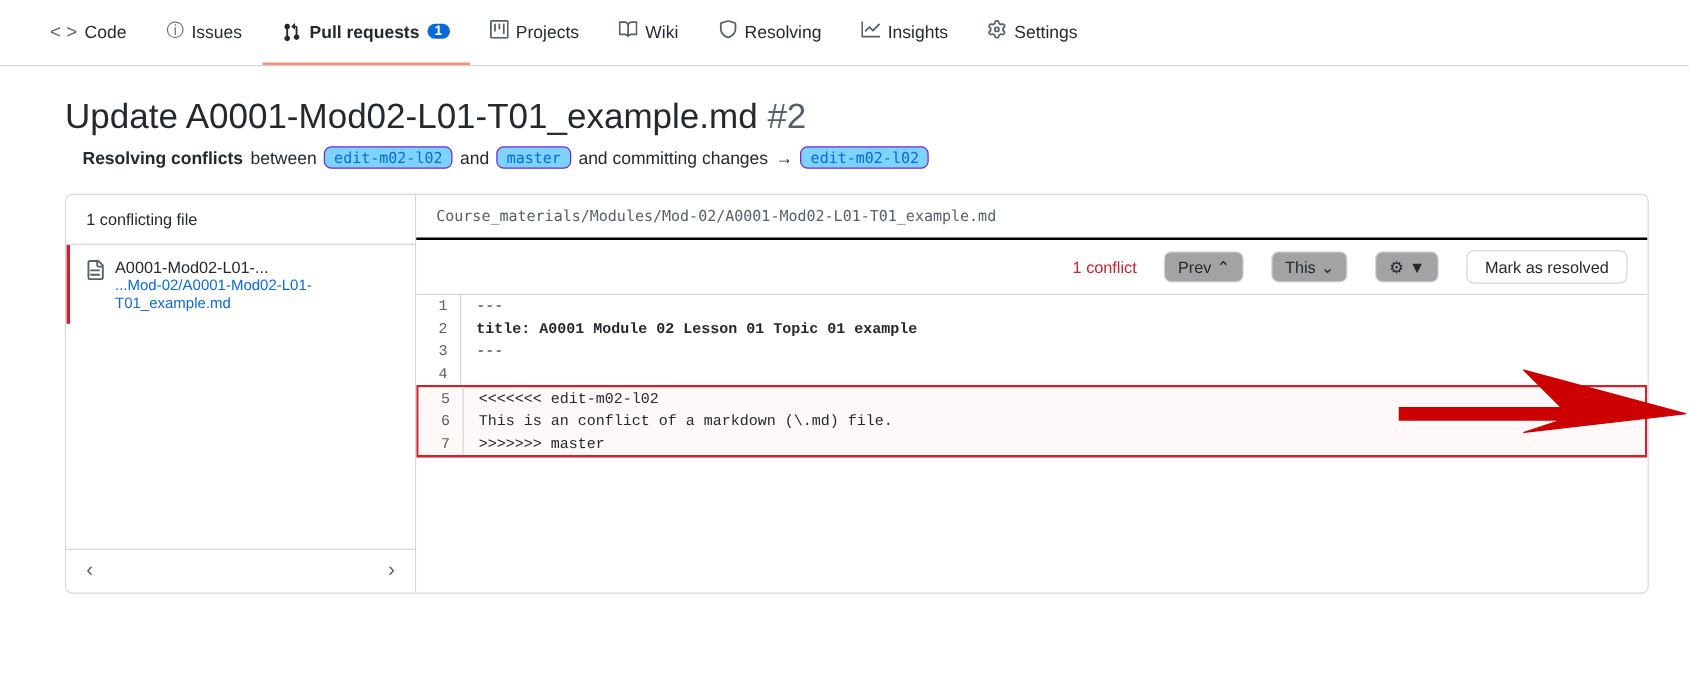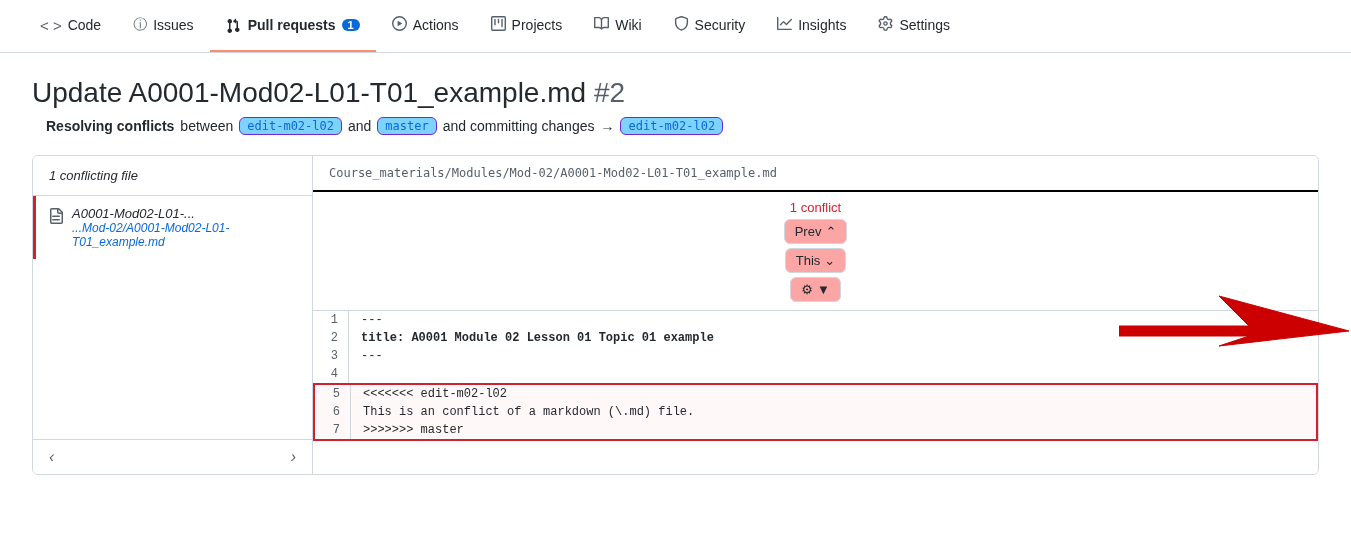--- a/index.html
+++ b/index.html
@@ -36,21 +36,21 @@
       color: #fff;
       border-radius: 10px;
       padding: 0 6px;
       font-size: 11px;
       font-weight: 600;
       min-width: 18px;
       text-align: center;
     }
 
     
-    .main-content { padding: 24px 32px; }
+    .main-content { padding: 24px 32px; margin-left: 20px; }
 
     .pr-title {
       font-size: 28px;
       font-weight: 400;
       color: #24292f;
       margin-bottom: 8px;
     }
     .pr-title .pr-number { color: #57606a; font-weight: 300; }
 
     .pr-subtitle {
@@ -85,21 +85,20 @@
     }
 
     
     .left-panel {
       width: 280px;
       min-width: 240px;
       border-right: 1px solid #d0d7de;
       background: #fff;
       display: flex;
       flex-direction: column;
-      font-style: italic;
     }
     .left-panel-header {
       padding: 12px 16px;
       font-size: 13px;
       color: #24292f;
       border-bottom: 1px solid #d0d7de;
     }
     .file-list { overflow: auto; flex: 1; position: relative; }
     .file-item {
       display: flex;
@@ -136,35 +135,34 @@
       font-size: 12px;
       color: #57606a;
       font-family: ui-monospace, SFMono-Regular, monospace;
       border-bottom: 2px solid #000000;
       background: #fff;
     }
     .right-panel-toolbar {
       display: flex;
       align-items: center;
       justify-content: flex-end;
-      gap: 4px;
+      gap: 22px;
       padding: 8px 16px;
       border-bottom: 1px solid #d0d7de;
       background: #fff;
-      flex-direction: column;
     }
     .conflict-count { color: #cf222e; font-size: 13px; font-weight: 500; }
     .toolbar-btn {
       display: flex;
       align-items: center;
       gap: 4px;
       padding: 4px 10px;
       border: 1px solid #d0d7de;
       border-radius: 6px;
-      background: #fca5a5;
+      background: #a3a3a3;
       cursor: pointer;
       font-size: 13px;
       color: #24292f;
     }
     .mark-resolved-btn {
       padding: 5px 14px;
       background: #fff;
       border: 1px solid #d0d7de;
       border-radius: 6px;
       font-size: 13px;
@@ -221,48 +219,40 @@
       <svg width="16" height="16" viewBox="0 0 16 16" fill="#24292f" style="vertical-align:middle;">
           <path d="M1.5 3.25a2.25 2.25 0 1 1 3 2.122v5.256a2.251 2.251 0 1 1-1.5 0V5.372A2.25 2.25 0 0 1 1.5 3.25Zm5.677-.177L9.573.677A.25.25 0 0 1 10 .854V2.5h.5A1.5 1.5 0 0 1 12 4v5.628a2.251 2.251 0 1 1-1.5 0V4a.5.5 0 0 0-.5-.5H10v1.646a.25.25 0 0 1-.427.177L7.177 3.427a.25.25 0 0 1 0-.354Z"></path>
         </svg>
     </span>
     <span>Pull requests</span>
     <span class="nav-badge">1</span>
   </div>
   <div class="nav-item">
     <span class="nav-icon">
       <svg width="15" height="15" viewBox="0 0 16 16" fill="#57606a">
-          <path d="M8 0a8 8 0 1 1 0 16A8 8 0 0 1 8 0ZM1.5 8a6.5 6.5 0 1 0 13 0 6.5 6.5 0 0 0-13 0Zm4.879-2.773 4.264 2.559a.25.25 0 0 1 0 .428l-4.264 2.559A.25.25 0 0 1 6 10.559V5.442a.25.25 0 0 1 .379-.215Z"></path>
-        </svg>
-    </span>
-    <span>Actions</span>
-  </div>
-  <div class="nav-item">
-    <span class="nav-icon">
-      <svg width="15" height="15" viewBox="0 0 16 16" fill="#57606a">
           <path d="M1.75 0h12.5C15.216 0 16 .784 16 1.75v12.5A1.75 1.75 0 0 1 14.25 16H1.75A1.75 1.75 0 0 1 0 14.25V1.75C0 .784.784 0 1.75 0ZM1.5 1.75v12.5c0 .138.112.25.25.25h12.5a.25.25 0 0 0 .25-.25V1.75a.25.25 0 0 0-.25-.25H1.75a.25.25 0 0 0-.25.25ZM11.75 3a.75.75 0 0 1 .75.75v7.5a.75.75 0 0 1-1.5 0v-7.5a.75.75 0 0 1 .75-.75Zm-8.25.75a.75.75 0 0 1 1.5 0v5.5a.75.75 0 0 1-1.5 0ZM8 3a.75.75 0 0 1 .75.75v3.5a.75.75 0 0 1-1.5 0v-3.5A.75.75 0 0 1 8 3Z"></path>
         </svg>
     </span>
     <span>Projects</span>
   </div>
   <div class="nav-item">
     <span class="nav-icon">
       <svg width="15" height="15" viewBox="0 0 16 16" fill="#57606a">
           <path d="M0 1.75A.75.75 0 0 1 .75 1h4.253c1.227 0 2.317.59 3 1.501A3.743 3.743 0 0 1 11.006 1h4.245a.75.75 0 0 1 .75.75v10.5a.75.75 0 0 1-.75.75h-4.507a2.25 2.25 0 0 0-1.591.659l-.622.621a.75.75 0 0 1-1.06 0l-.622-.621A2.25 2.25 0 0 0 5.258 13H.75a.75.75 0 0 1-.75-.75Zm7.251 10.324.004-5.073-.002-2.253A2.25 2.25 0 0 0 5.003 2.5H1.5v9h3.757a3.75 3.75 0 0 1 1.994.574ZM8.755 4.75l-.004 7.322a3.752 3.752 0 0 1 1.992-.572H14.5v-9h-3.495a2.25 2.25 0 0 0-2.25 2.25Z"></path>
         </svg>
     </span>
     <span>Wiki</span>
   </div>
   <div class="nav-item">
     <span class="nav-icon">
       <svg width="15" height="15" viewBox="0 0 16 16" fill="#57606a">
           <path d="M7.467.133a1.748 1.748 0 0 1 1.066 0l5.25 1.68A1.75 1.75 0 0 1 15 3.48V7c0 1.566-.32 3.182-1.303 4.682-.983 1.498-2.585 2.813-5.032 3.855a1.697 1.697 0 0 1-1.33 0c-2.447-1.042-4.049-2.357-5.032-3.855C1.32 10.182 1 8.566 1 7V3.48a1.75 1.75 0 0 1 1.217-1.667Zm.61 1.429a.25.25 0 0 0-.153 0l-5.25 1.68a.25.25 0 0 0-.174.238V7c0 1.358.275 2.666 1.057 3.86.784 1.194 2.121 2.34 4.366 3.297a.196.196 0 0 0 .154 0c2.245-.956 3.582-2.104 4.366-3.298C13.225 9.666 13.5 8.36 13.5 7V3.48a.25.25 0 0 0-.174-.237l-5.25-1.68Z"></path>
         </svg>
     </span>
-    <span>Security</span>
+    <span>Resolving</span>
   </div>
   <div class="nav-item">
     <span class="nav-icon">
       <svg width="15" height="15" viewBox="0 0 16 16" fill="#57606a">
           <path d="M1.5 1.75V13.5h13.75a.75.75 0 0 1 0 1.5H.75a.75.75 0 0 1-.75-.75V1.75a.75.75 0 0 1 1.5 0Zm14.28 2.53-5.25 5.25a.75.75 0 0 1-1.06 0L7 7.06 4.28 9.78a.751.751 0 0 1-1.042-.018.751.751 0 0 1-.018-1.042l3.25-3.25a.75.75 0 0 1 1.06 0L10 7.94l4.72-4.72a.751.751 0 0 1 1.042.018.751.751 0 0 1 .018 1.042Z"></path>
         </svg>
     </span>
     <span>Insights</span>
   </div>
   <div class="nav-item">
@@ -329,20 +319,23 @@
             <span>⌃</span>
           </button>
           <button class="toolbar-btn">
             <span>This</span>
             <span>⌄</span>
           </button>
           <button class="toolbar-btn">
             <span>⚙</span>
             <span>▼</span>
           </button>
+          <button class="mark-resolved-btn">
+            <span>Mark as resolved</span>
+          </button>
         </div>
         <div class="code-area">
 
           <div class="code-line">
             <span class="line-num">1</span>
             <span class="line-content">---</span>
           </div>
           <div class="code-line">
             <span class="line-num">2</span>
             <span class="line-content"><strong>title: A0001 Module 02 Lesson 01 Topic 01 example</strong></span>

